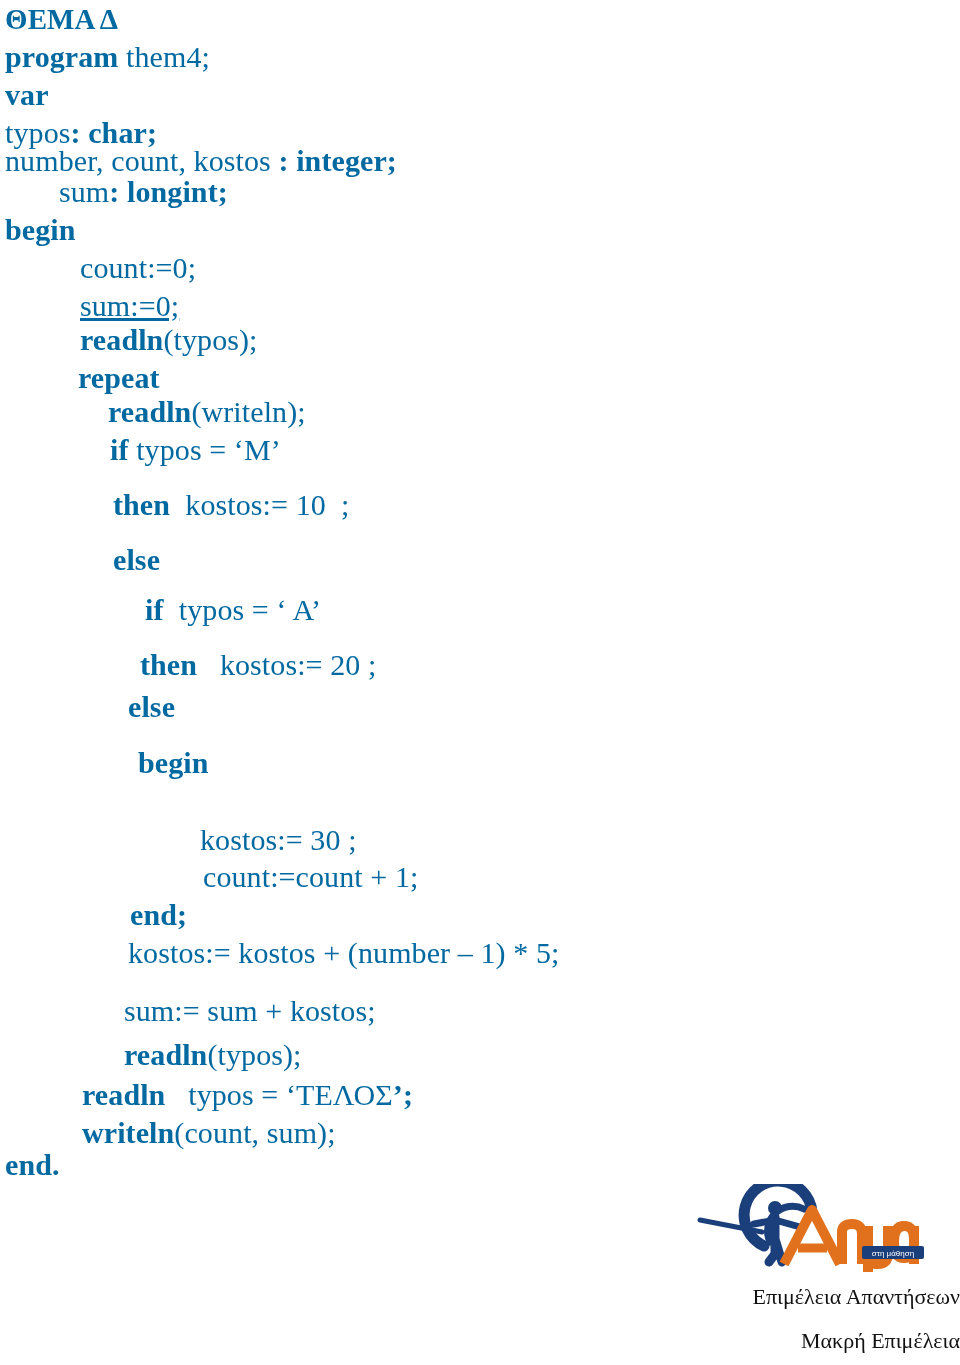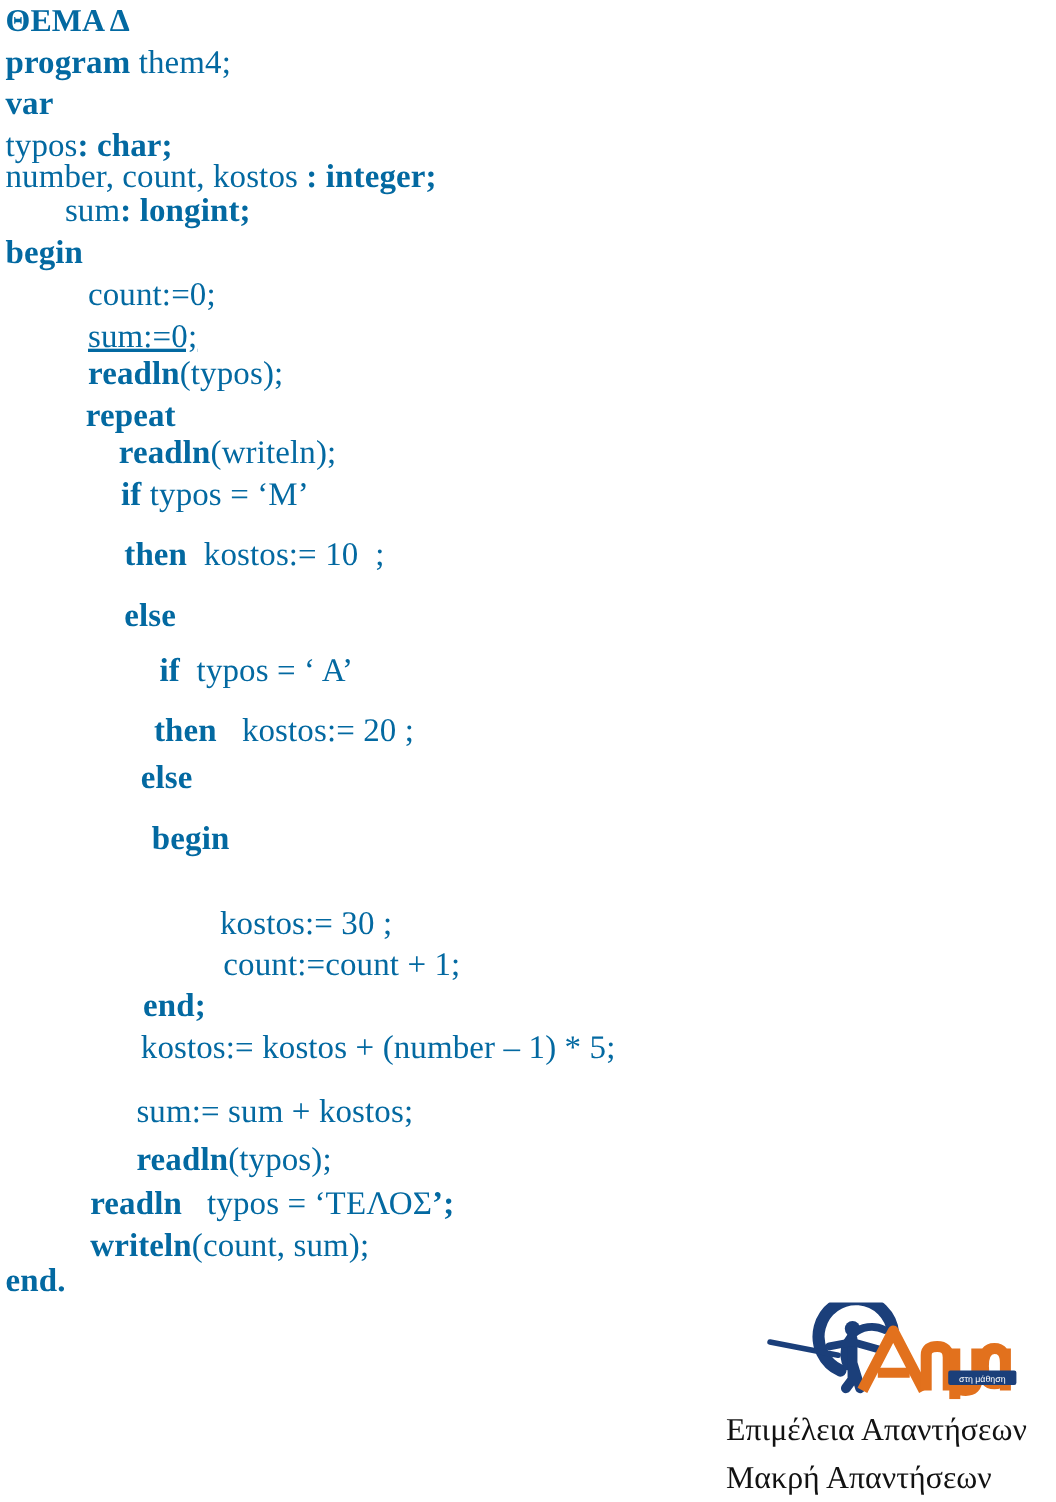--- a/index.html
+++ b/index.html
@@ -71,22 +71,22 @@
   }
 
   .logo svg {
     display: block;
   }
 
   .credit {
     position: absolute;
     left: 0;
     width: 300px;
-    text-align: left;
-    font-size: 29px;
+    text-align: right;
+    font-size: 22px;
     line-height: 1;
     color: #121212;
     white-space: nowrap;
   }
   .credit-1 { top: 104px; }
   .credit-2 { top: 148px; }
 </style>
 </head>
 <body>
 
@@ -142,16 +142,16 @@
         <path d="M150 80 L150 48 Q150 40 160 40 Q170 40 170 50 L170 80" fill="none" stroke="#E2711D" stroke-width="10" stroke-linejoin="round"></path>
         <path d="M176 42 L176 88 M176 72 Q176 80 186 80 Q196 80 196 70 L196 42" fill="none" stroke="#E2711D" stroke-width="10" stroke-linejoin="round"></path>
         <path d="M222 42 L222 80 M222 55 Q222 42 212 42 Q202 42 202 58 Q202 74 212 74 Q222 74 222 62" fill="none" stroke="#E2711D" stroke-width="10" stroke-linejoin="round"></path>
 
         <rect x="170" y="62" width="62" height="13" rx="2" fill="#1B3F7A"></rect>
         <text x="201" y="72" fill="#ffffff" font-size="8" text-anchor="middle" font-family="Liberation Sans, sans-serif">στη μάθηση</text>
       </svg>
     </div>
 
     <div class="credit credit-1">Επιμέλεια Απαντήσεων</div>
-    <div class="credit credit-2">Μακρή Απαντήσεων</div>
+    <div class="credit credit-2">Μακρή Επιμέλεια</div>
 
   </div>
 </div>
 
 </body></html>

